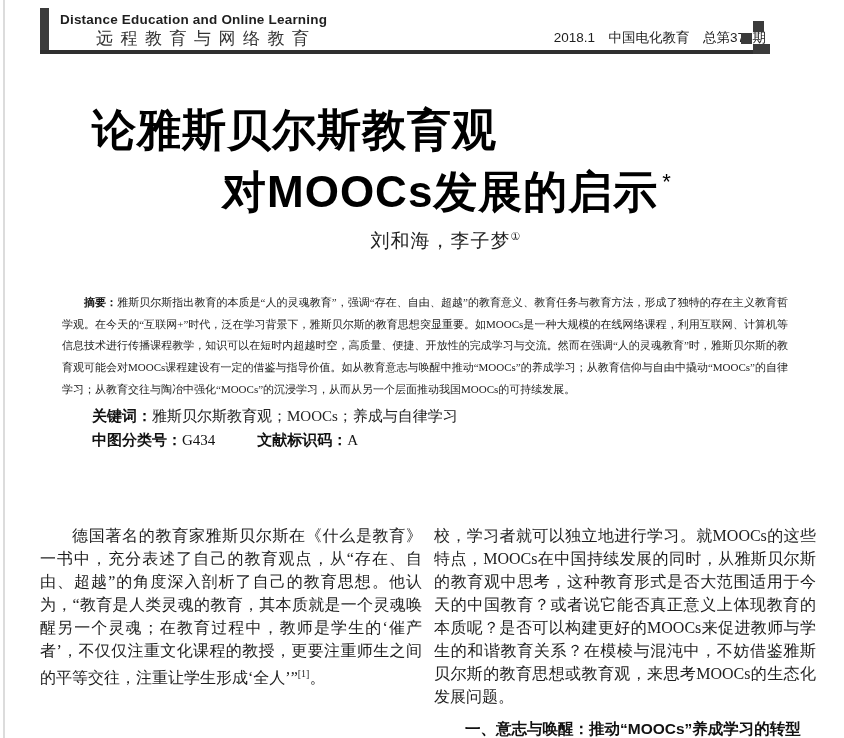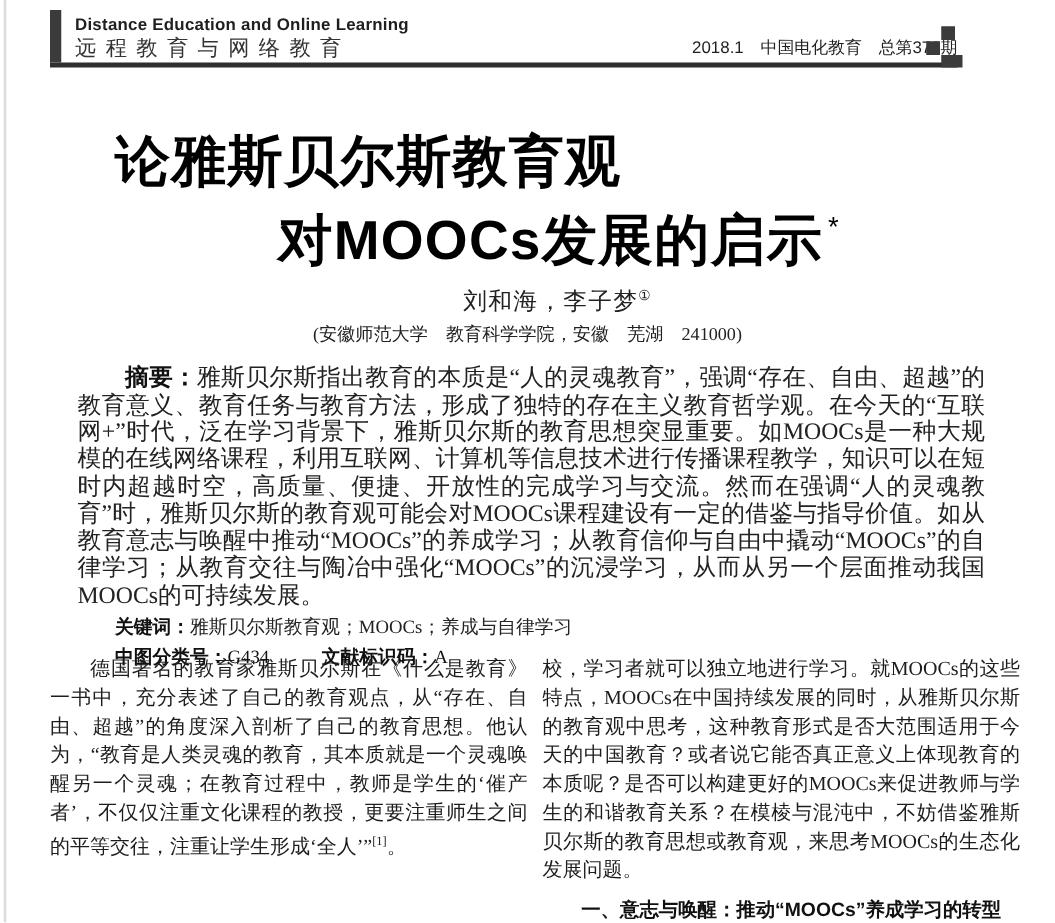--- a/index.html
+++ b/index.html
@@ -32,21 +32,21 @@
   .mast-left { display: flex; align-items: stretch; }
   .mast-bar { width: 9px; background: #3b3b3b; margin-right: 11px; }
   .mast-en {
     font-family: "Liberation Sans", sans-serif;
     font-weight: bold; font-size: 13.5px; color: #1f1f1f;
     letter-spacing: 0.2px; line-height: 17px; padding-top: 3px;
   }
   .mast-cn {
     font-family: "Liberation Sans", sans-serif;
     font-size: 17px; color: #333; letter-spacing: 7.5px;
-    line-height: 22px; font-weight: 500;
+    line-height: 22px; font-weight: 500; margin-left: 36px;
   }
   .mast-issue {
     font-family: "Liberation Sans", sans-serif;
     font-size: 13.5px; color: #1f1f1f; padding-bottom: 3px;
   }
   .rule {
     position: absolute;
     left: 40px; top: 50px; width: 726px; height: 4px;
     background: #2f2f2f;
   }
@@ -89,21 +89,21 @@
   }
 
   
   .abstract { position: absolute; left: 62px; top: 292px; width: 726px; }
   .abstract p { margin: 0; }
   .lab {
     font-family: "Liberation Sans", sans-serif;
     font-weight: bold; color: #111;
   }
   .abs-p {
-    font-size: 19px; line-height: 21.7px; color: #222;
+    font-size: 11px; line-height: 21.7px; color: #222;
     text-align: justify; text-indent: 2em;
   }
   .kw-p  { margin-top: 4px !important; font-size: 15px; line-height: 21px; text-indent: 2em; color: #222; }
   .clc-p { margin-top: 2px !important; font-size: 15px; line-height: 21px; text-indent: 2em; color: #111; }
   .clc-val { margin-right: 42px; }
 
   
   .columns {
     position: absolute; left: 40px; top: 502px; width: 776px;
     display: flex; gap: 12px;
@@ -146,21 +146,20 @@
 
 
   <h1 class="title">
     <span class="t1">论雅斯贝尔斯教育观</span>
     <span class="t2"><span>对MOOCs发展的启示</span><sup class="star">*</sup></span>
   </h1>
 
   <div class="authors">
     <span>刘和海，李子梦</span><sup>①</sup>
   </div>
-  <div class="affil">(安徽师范大学　教育科学学院，安徽　芜湖　241000)</div>
 
   <div class="abstract">
     <p class="abs-p">
       <b class="lab">摘要：</b><span>雅斯贝尔斯指出教育的本质是“人的灵魂教育”，强调“存在、自由、超越”的教育意义、教育任务与教育方法，形成了独特的存在主义教育哲学观。在今天的“互联网+”时代，泛在学习背景下，雅斯贝尔斯的教育思想突显重要。如MOOCs是一种大规模的在线网络课程，利用互联网、计算机等信息技术进行传播课程教学，知识可以在短时内超越时空，高质量、便捷、开放性的完成学习与交流。然而在强调“人的灵魂教育”时，雅斯贝尔斯的教育观可能会对MOOCs课程建设有一定的借鉴与指导价值。如从教育意志与唤醒中推动“MOOCs”的养成学习；从教育信仰与自由中撬动“MOOCs”的自律学习；从教育交往与陶冶中强化“MOOCs”的沉浸学习，从而从另一个层面推动我国MOOCs的可持续发展。</span>
     </p>
     <p class="kw-p">
       <b class="lab">关键词：</b><span>雅斯贝尔斯教育观；MOOCs；养成与自律学习</span>
     </p>
     <p class="clc-p">
       <b class="lab">中图分类号：</b><span class="clc-val">G434</span><b class="lab">文献标识码：</b><span>A</span>

